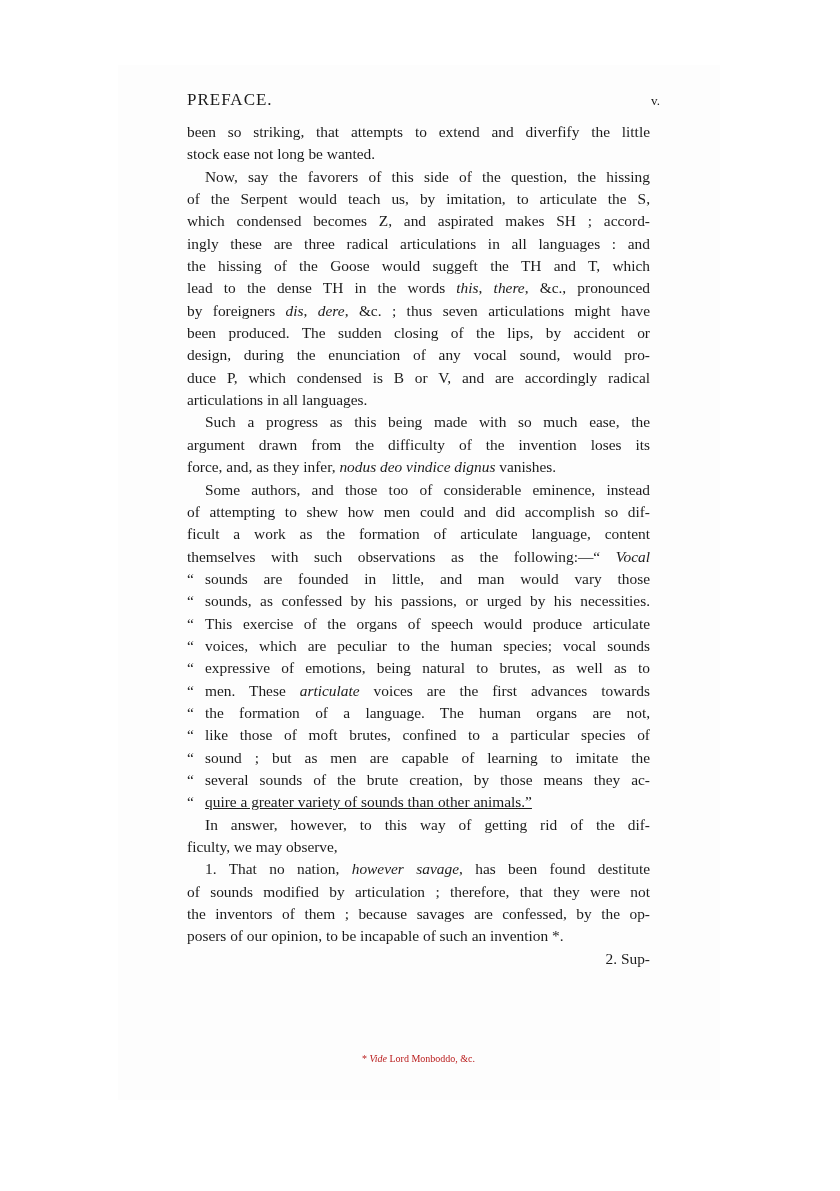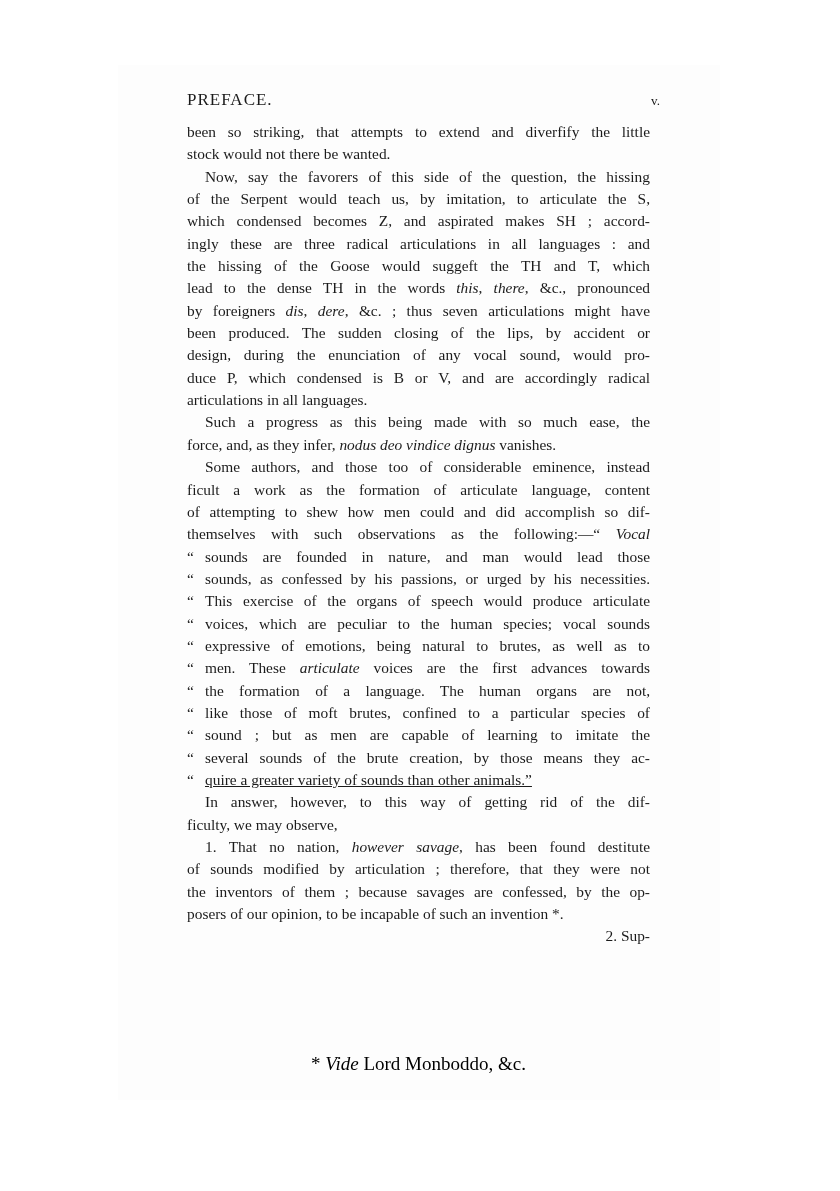--- a/index.html
+++ b/index.html
@@ -91,58 +91,59 @@
     text-decoration: underline;
   }
   em { }
   .footnote {
     position: absolute;
     left: 187px;
     top: 1053px;
     width: 463px;
     text-align: center;
     font-family: "Liberation Serif", "DejaVu Serif", serif;
-    font-size: 19px;
-    color: #000000;
+    font-size: 10px;
+    color: #b91c1c;
   }
 </style>
 </head>
 <body>
 
 <div class="page"></div>
 
 <div class="running-head">
   <span class="running-title">PREFACE.</span>
   <span class="folio">v.</span>
 </div>
 
 <div class="text-block">
   <span class="line">been so striking, that attempts to extend and diverfify the little</span>
-  <span class="line last">stock would not there be wanted.</span>
+  <span class="line last">stock ease not long be wanted.</span>
   <span class="line indent">Now, say the favorers of this side of the question, the hissing</span>
   <span class="line">of the Serpent would teach us, by imitation, to articulate the S,</span>
   <span class="line">which condensed becomes Z, and aspirated makes SH ; accord-</span>
   <span class="line">ingly these are three radical articulations in all languages : and</span>
   <span class="line">the hissing of the Goose would suggeft the TH and T, which</span>
   <span class="line"><span>lead to the dense TH in the words </span><em>this</em><span>, </span><em>there</em><span>, &amp;c., pronounced</span></span>
   <span class="line"><span>by foreigners </span><em>dis</em><span>, </span><em>dere</em><span>, &amp;c. ; thus seven articulations might have</span></span>
   <span class="line">been produced. The sudden closing of the lips, by accident or</span>
   <span class="line">design, during the enunciation of any vocal sound, would pro-</span>
   <span class="line">duce P, which condensed is B or V, and are accordingly radical</span>
   <span class="line last">articulations in all languages.</span>
   <span class="line indent">Such a progress as this being made with so much ease, the</span>
+  <span class="line">argument drawn from the difficulty of the invention loses its</span>
   <span class="line last"><span>force, and, as they infer, </span><em>nodus deo vindice dignus</em><span> vanishes.</span></span>
   <span class="line indent">Some authors, and those too of considerable eminence, instead</span>
+  <span class="line">of attempting to shew how men could and did accomplish so dif-</span>
   <span class="line">ficult a work as the formation of articulate language, content</span>
-  <span class="line">of attempting to shew how men could and did accomplish so dif-</span>
   <span class="line"><span>themselves with such observations as the following:—“ </span><em>Vocal</em></span>
 
   <div class="qline">
       <span class="q">“</span>
-      <span class="qt">sounds are founded in nature, and man would lead those</span>
+      <span class="qt">sounds are founded in little, and man would vary those</span>
     </div>
   <div class="qline">
       <span class="q">“</span>
       <span class="qt">sounds, as confessed by his passions, or urged by his necessities.</span>
     </div>
   <div class="qline">
       <span class="q">“</span>
       <span class="qt">This exercise of the organs of speech would produce articulate</span>
     </div>
   <div class="qline">

